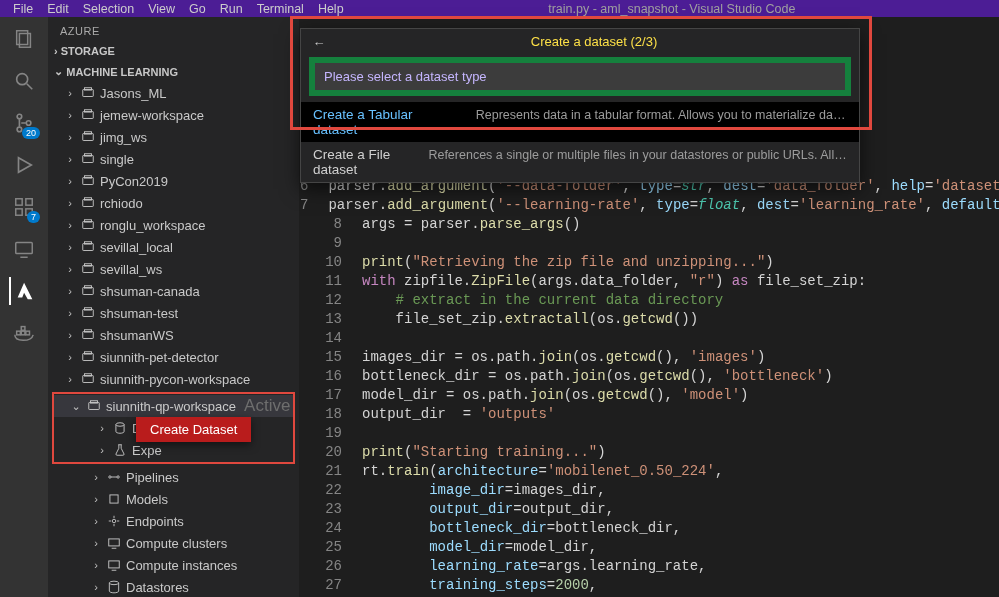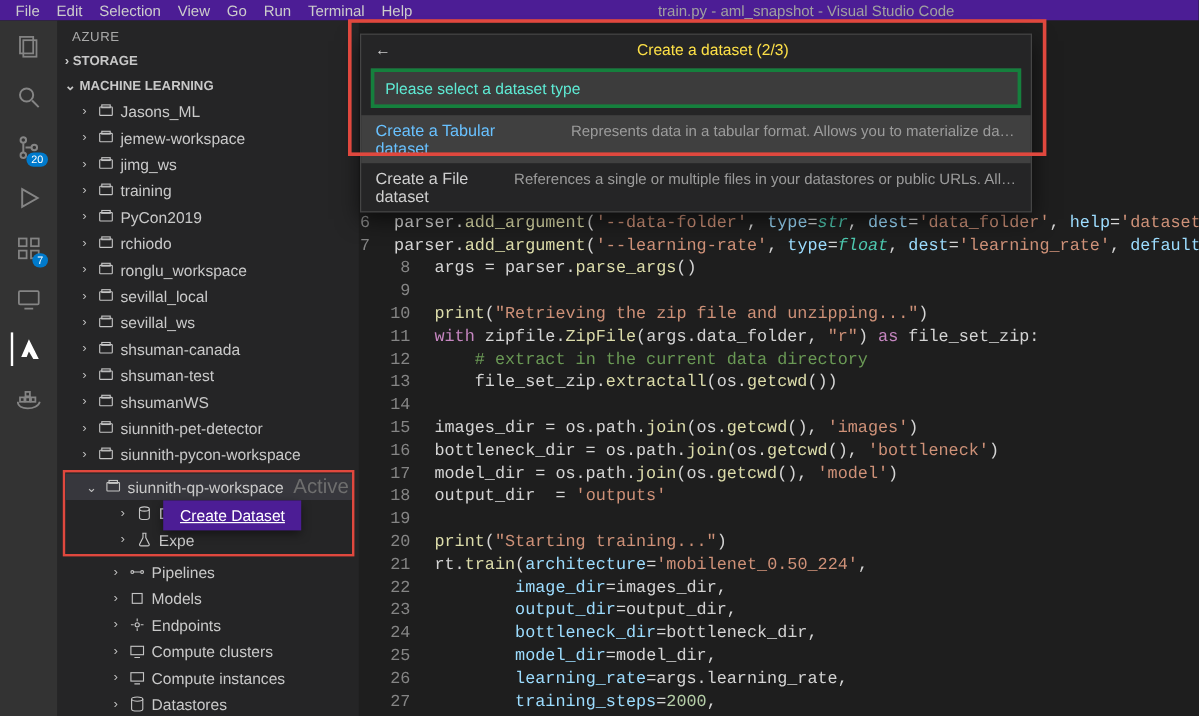--- a/index.html
+++ b/index.html
@@ -53,21 +53,21 @@
 .sidebar-section { font-size: 11px; font-weight: bold; padding: 4px 6px; display:flex; align-items:center; gap:3px; color:#c8c8c8;}
 .tree { overflow-y:auto; flex:1;}
 .tree-item { display:flex; align-items:center; gap:4px; height:22px; padding-left: 28px; font-size: 13px; color:#c9c9c9; white-space:nowrap;}
 .tree-item.ws { padding-left:16px;}
 .tree-item.child { padding-left:42px; }
 .tree-item .twist { width:12px; text-align:center; color:#c0c0c0; font-size:11px;}
 .tree-item .icon { width:16px;height:16px;display:flex;align-items:center;justify-content:center;color:#c5c5c5; }
 .tree-item .active-label { color:#6e6e6e; font-size:17px; margin-left:4px;}
 .tree-item.selected { background:#37373d; }
 .tree-highlight-box { border:2px solid #e0483e; margin:2px 4px; padding:1px 0; position:relative;}
-.ctx-menu { position:absolute; left:136px; top:417px; background:#4c1d95; color:#fff; font-size:13px; padding:5px 14px; box-shadow:0 3px 8px rgba(0,0,0,.5); z-index:40;text-decoration:underline;}
+.ctx-menu { position:absolute; left:136px; top:417px; background:#b91c1c; color:#fff; font-size:13px; padding:5px 14px; box-shadow:0 3px 8px rgba(0,0,0,.5); z-index:40;}
 .editor { flex:1; position:relative; background:#1e1e1e; overflow:hidden; }
 .code-area { padding: 122px 0 0 0; font-family: Consolas, "Courier New", monospace; font-size: 14px; line-height: 19px; color:#d4d4d4;}
 .code-line { display:flex; }
 .gutter { width:62px; text-align:right; padding-right:20px; color:#858585; user-select:none; }
 .code-text { white-space:pre; }
 .tok-kw { color:#c586c0; }
 .tok-fn { color:#dcdcaa; }
 .tok-str { color:#ce9178; }
 .tok-num { color:#b5cea8; }
 .tok-builtin { color:#4ec9b0;font-style:italic; }
@@ -76,23 +76,23 @@
 .palette-wrap {
   position:absolute; top:28px; left:300px; width:560px;
   background:#252526; border:1px solid #454545;
   box-shadow:0 6px 18px rgba(0,0,0,.6);
   z-index:50;
 }
 .palette-highlight { position:absolute; top:16px; left:290px; width:582px; height:114px; border:3px solid #e0483e; z-index:60; pointer-events:none;}
 .palette-head { display:flex; align-items:center; padding:5px 8px; gap:8px; }
 .palette-head .back { color:#ccc; width:20px; text-align:center; }
 .palette-head .ptitle { flex:1; text-align:center; color:#fde047; font-size:13px;}
-.palette-input { margin:3px 8px 6px; background:#3c3c3c; color:#5eead4; padding:6px 9px; font-size:13px; border:3px solid #15803d;}
+.palette-input { margin:3px 8px 6px; background:#3c3c3c; color:#c4b5fd; padding:6px 9px; font-size:13px; border:6px solid #15803d;}
 .palette-row { padding:5px 12px; font-size:13px; display:flex; gap:6px; align-items:baseline;}
-.palette-row.sel { background:#404040;gap:44px;}
+.palette-row.sel { background:#000000;gap:44px;}
 .palette-row .row-title { color:#57b0ff; font-size:13.5px;}
 .palette-row.sel .row-title { color:#68c1ff;}
 .palette-row .row-desc { color:#9c9c9c; font-size:12.5px; overflow:hidden; text-overflow:ellipsis; white-space:nowrap;}
 .palette-row .row-title.plain { color:#d0d0d0;}
 </style>
 </head>
 <body>
 
 <div class="menubar">
   <div class="menu-item">File</div>
@@ -208,21 +208,21 @@
           <span>jimg_ws</span>
         </div>
         <div class="tree-item ws">
           <span class="twist">›</span>
           <span class="icon">
             <svg width="14" height="14" viewBox="0 0 24 24" fill="none" stroke="currentColor" stroke-width="1.6">
               <rect x="3" y="6" width="18" height="12" rx="1"></rect>
               <rect x="6" y="3" width="12" height="4"></rect>
             </svg>
           </span>
-          <span>training</span>
+          <span>single</span>
         </div>
         <div class="tree-item ws">
           <span class="twist">›</span>
           <span class="icon">
             <svg width="14" height="14" viewBox="0 0 24 24" fill="none" stroke="currentColor" stroke-width="1.6">
               <rect x="3" y="6" width="18" height="12" rx="1"></rect>
               <rect x="6" y="3" width="12" height="4"></rect>
             </svg>
           </span>
           <span>PyCon2019</span>

